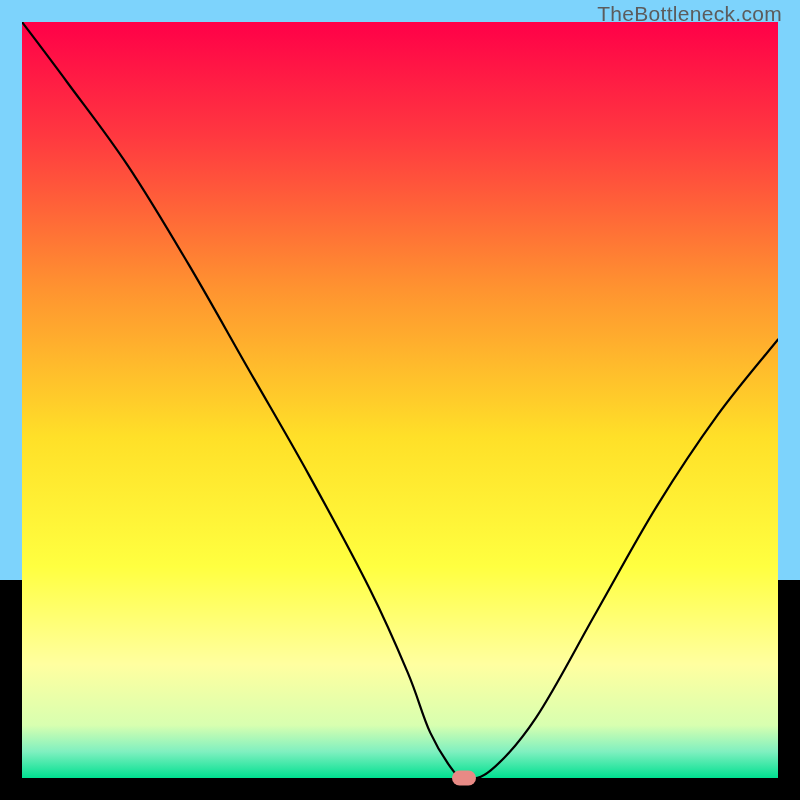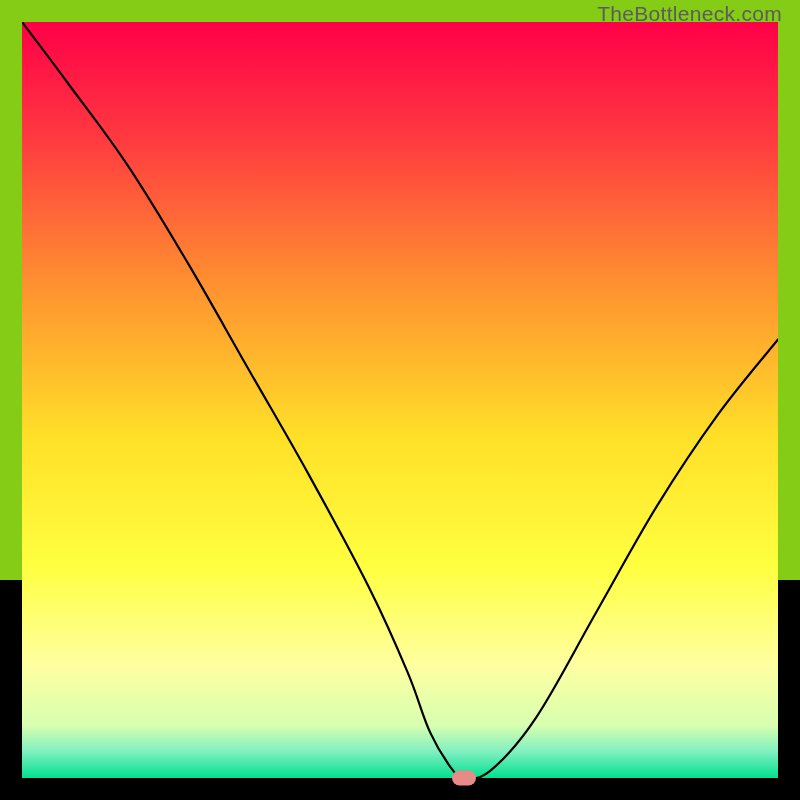--- a/index.html
+++ b/index.html
@@ -8,21 +8,21 @@
     width: 800px;
     height: 800px;
     background: #000;
     overflow: hidden;
     font-family: Arial, Helvetica, sans-serif;
   }
   .frame {
     position: relative;
     width: 800px;
     height: 580px;
-    background: #84cc16;
+    background: #7dd3fc;
   }
   .watermark {
     position: absolute;
     top: 2px;
     right: 18px;
     color: #5c5c5c;
     font-size: 21px;
     font-weight: 500;
     letter-spacing: 0.3px;
     user-select: none;

